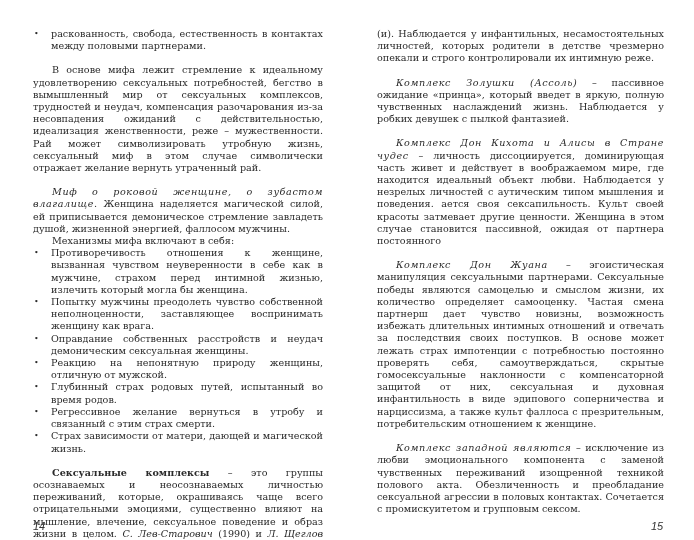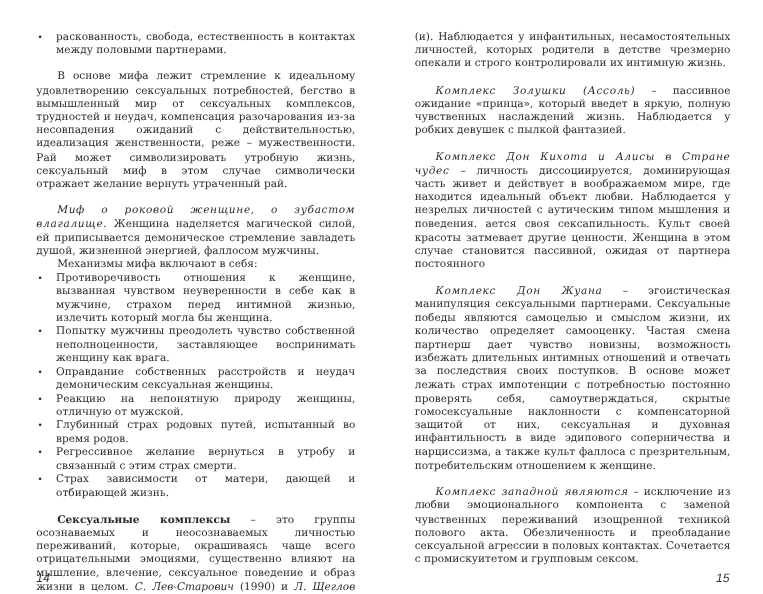--- a/index.html
+++ b/index.html
@@ -37,31 +37,31 @@
     <p class="indent gap">В основе мифа лежит стремление к идеальному удовлетворению сексуальных потребностей, бегство в вымышленный мир от сексуальных комплексов, трудностей и неудач, компенсация разочарования из-за несовпадения ожиданий с действительностью, идеализация женственности, реже – мужественности. Рай может символизировать утробную жизнь, сексуальный миф в этом случае символически отражает желание вернуть утраченный рай.</p>
     <p class="indent gap"><span class="b">Миф о роковой женщине, о зубастом влагалище.</span> <span>Женщина наделяется магической силой, ей приписывается демоническое стремление завладеть душой, жизненной энергией, фаллосом мужчины.</span></p>
     <p class="list-intro">Механизмы мифа включают в себя:</p>
     <ul>
       <li>Противоречивость отношения к женщине, вызванная чувством неуверенности в себе как в мужчине, страхом перед интимной жизнью, излечить который могла бы женщина.</li>
       <li>Попытку мужчины преодолеть чувство собственной неполноценности, заставляющее воспринимать женщину как врага.</li>
       <li>Оправдание собственных расстройств и неудач демоническим сексуальная женщины.</li>
       <li>Реакцию на непонятную природу женщины, отличную от мужской.</li>
       <li>Глубинный страх родовых путей, испытанный во время родов.</li>
       <li>Регрессивное желание вернуться в утробу и связанный с этим страх смерти.</li>
-      <li>Страх зависимости от матери, дающей и отбирающей жизнь.</li>
+      <li>Страх зависимости от матери, дающей и магической жизнь.</li>
     </ul>
     <p class="indent gap"><span class="bb">Сексуальные комплексы</span><span> – это группы осознаваемых и неосознаваемых личностью переживаний, которые, окрашиваясь чаще всего отрицательными эмоциями, существенно влияют на мышление, влечение, сексуальное поведение и образ жизни в целом. </span><span class="i">С. Лев-Старович</span><span> (1990) и </span><span class="i">Л. Щеглов</span><span> (2010) перечисляют следующие сексуальные комплексы.</span></p>
 
   </div>
   <div class="pgnum">14</div>
 </div>
 
 <div class="page right">
   <div class="col">
-    <p>(и). Наблюдается у инфантильных, несамостоятельных личностей, которых родители в детстве чрезмерно опекали и строго контролировали их интимную жизнь.</p>
+    <p>(и). Наблюдается у инфантильных, несамостоятельных личностей, которых родители в детстве чрезмерно опекали и строго контролировали их интимную реже.</p>
     <p class="indent gap"><span class="b">Комплекс Золушки (Ассоль)</span><span> – пассивное ожидание «принца», который введет в яркую, полную чувственных наслаждений жизнь. Наблюдается у робких девушек с пылкой фантазией.</span></p>
     <p class="indent gap"><span class="b">Комплекс Дон Кихота и Алисы в Стране чудес</span><span> – личность диссоциируется, доминирующая часть живет и действует в воображаемом мире, где находится идеальный объект любви. Наблюдается у незрелых личностей с аутическим типом мышления и поведения. ается своя сексапильность. Культ своей красоты затмевает другие ценности. Женщина в этом случае становится пассивной, ожидая от партнера постоянного</span></p>
     <p class="indent gap"><span class="b">Комплекс Дон Жуана</span><span> – эгоистическая манипуляция сексуальными партнерами. Сексуальные победы являются самоцелью и смыслом жизни, их количество определяет самооценку. Частая смена партнерш дает чувство новизны, возможность избежать длительных интимных отношений и отвечать за последствия своих поступков. В основе может лежать страх импотенции с потребностью постоянно проверять себя, самоутверждаться, скрытые гомосексуальные наклонности с компенсаторной защитой от них, сексуальная и духовная инфантильность в виде эдипового соперничества и нарциссизма, а также культ фаллоса с презрительным, потребительским отношением к женщине.</span></p>
     <p class="indent gap"><span class="b">Комплекс западной являются</span><span> – исключение из любви эмоционального компонента с заменой чувственных переживаний изощренной техникой полового акта. Обезличенность и преобладание сексуальной агрессии в половых контактах. Сочетается с промискуитетом и групповым сексом.</span></p>
 
   </div>
   <div class="pgnum">15</div>
 </div>
 
 </body></html>

